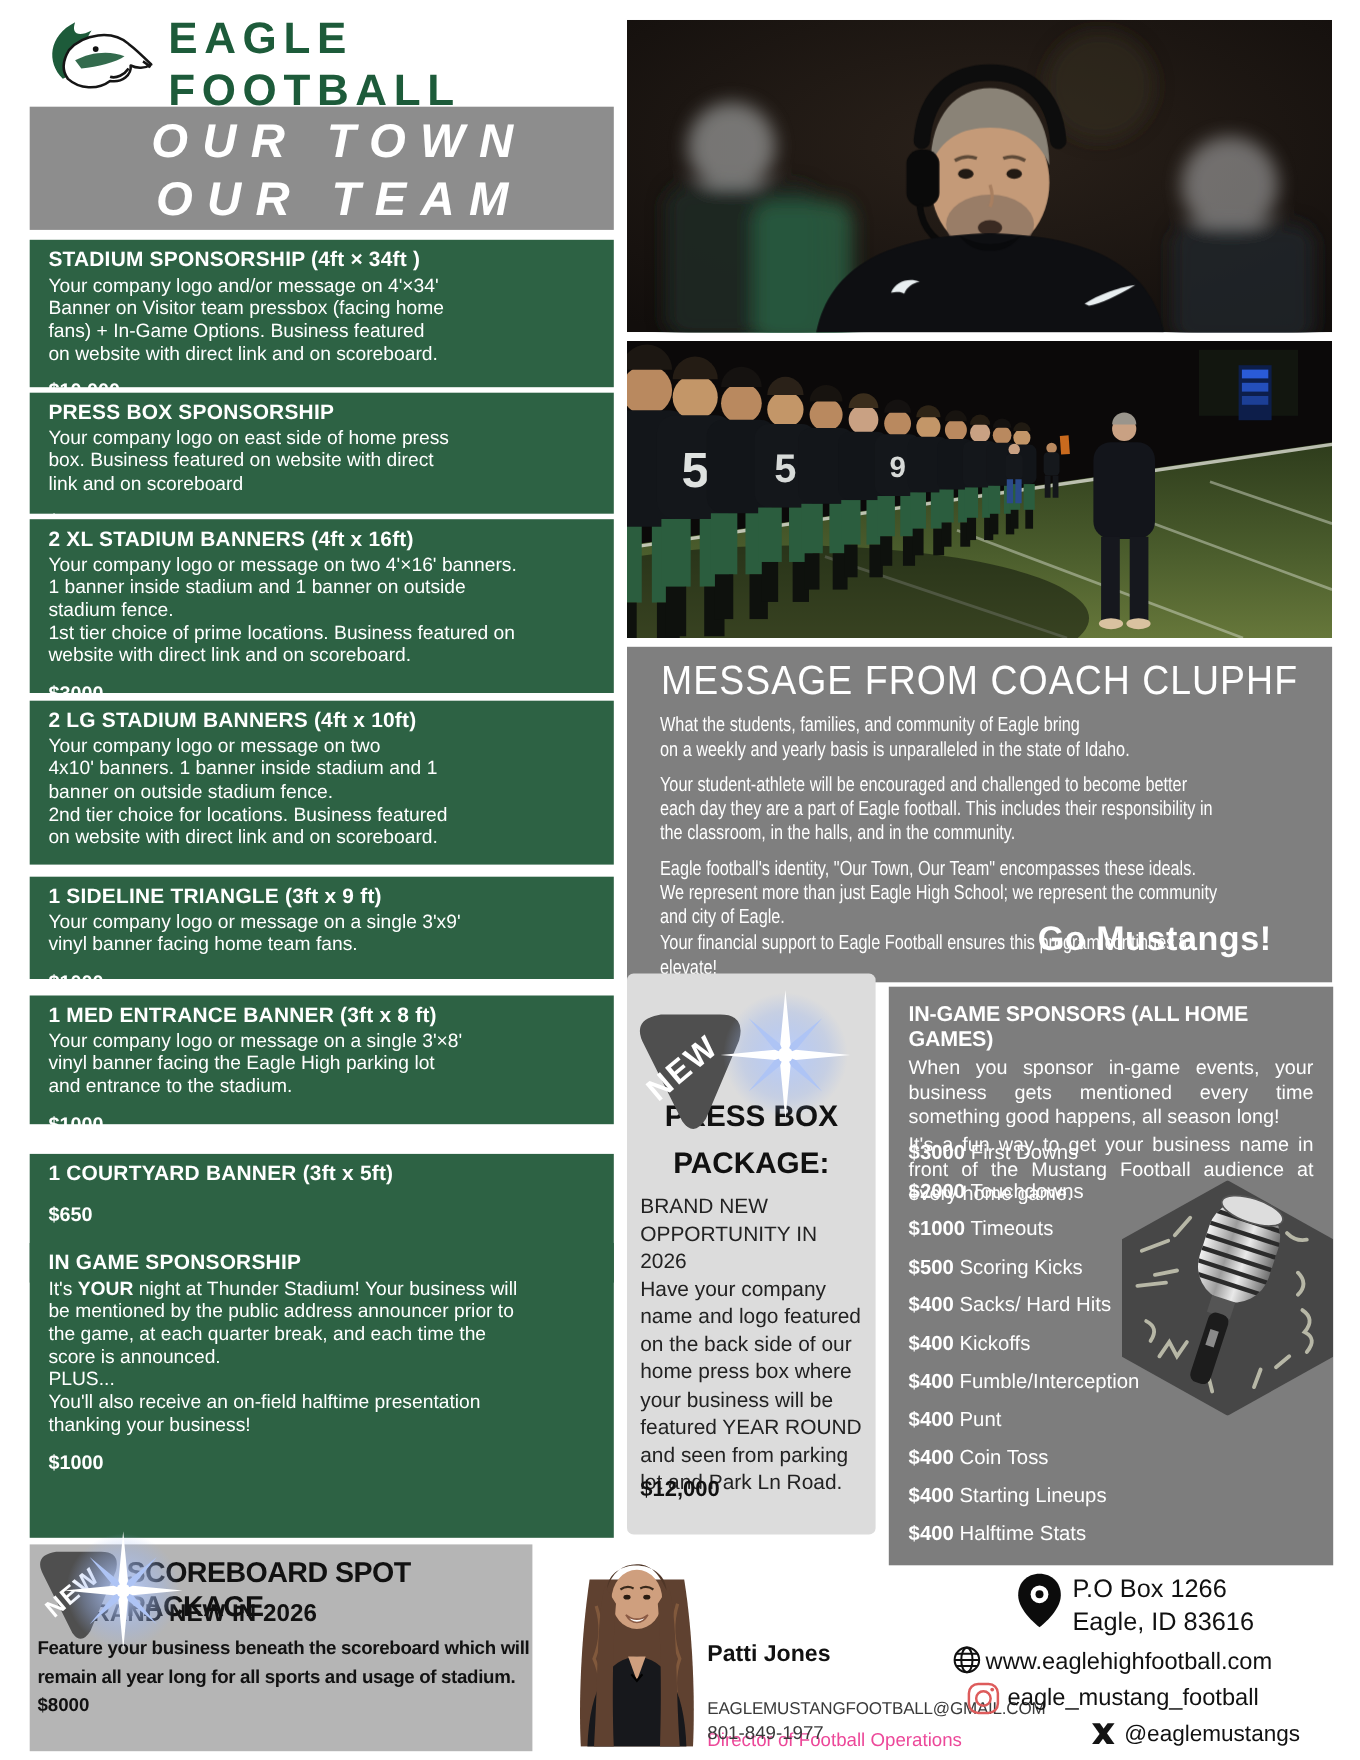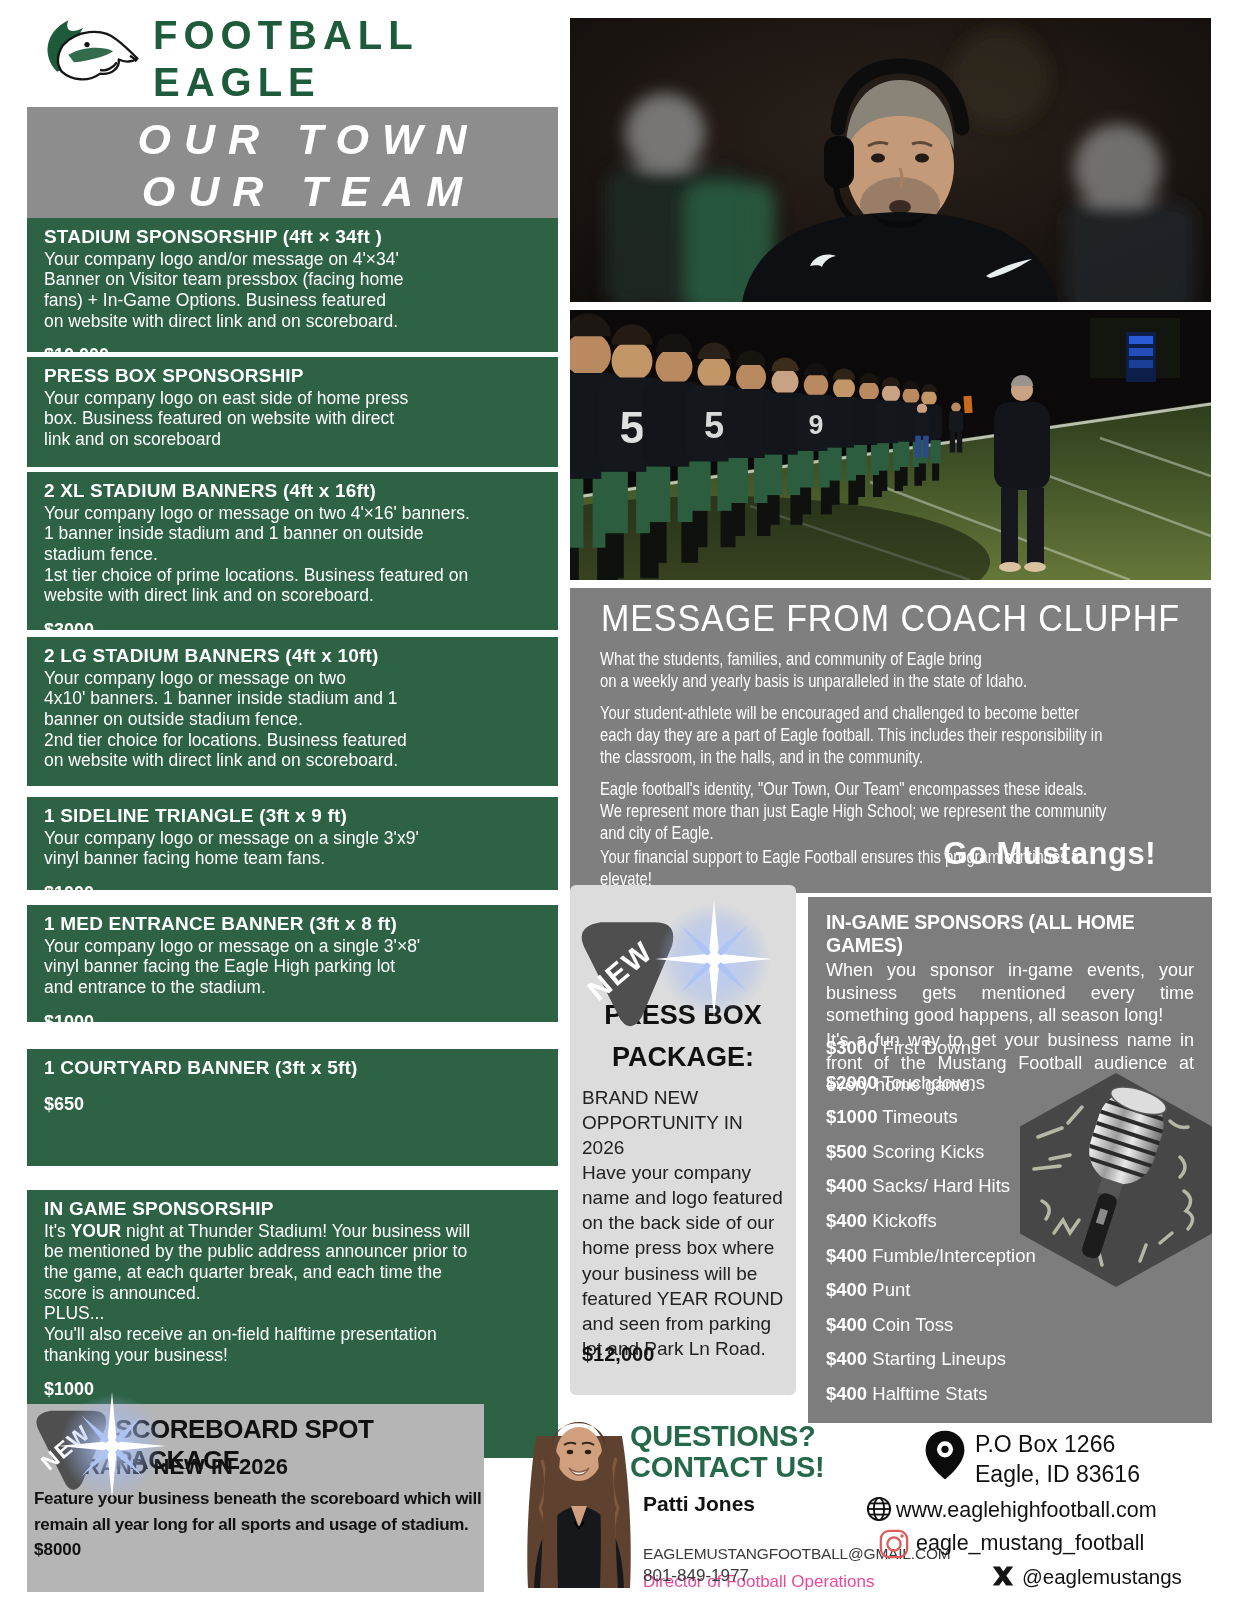--- a/index.html
+++ b/index.html
@@ -2,21 +2,21 @@
 <html><head>
 <meta charset="utf-8">
 <style>
   html,body{margin:0;padding:0;background:#ffffff;}
   .page{position:relative;width:1236px;height:1600px;background:#fff;
         font-family:"Liberation Sans",sans-serif;overflow:hidden;}
   .abs{position:absolute;}
   
   .team-title{position:absolute;left:153px;top:12px;font-size:40px;font-weight:700;
         color:#1d5b3a;letter-spacing:6px;line-height:1.18;}
-  .slogan{position:absolute;left:27px;top:107px;width:531px;height:112px;background:#8d8d8d;
+  .slogan{position:absolute;left:27px;top:97px;width:531px;height:112px;background:#8d8d8d;
         color:#fff;text-align:center;font-style:italic;font-weight:800;font-size:43px;
         letter-spacing:13px;line-height:1.22;padding-top:6px;box-sizing:border-box;padding-left:32px;}
   
   .pkg{position:absolute;left:27px;width:531px;background:#2d6244;color:#fff;
         padding:8px 17px;box-sizing:border-box;}
   .pkg-title{font-size:19px;font-weight:700;line-height:1.2;letter-spacing:.2px;}
   .pkg-body{font-size:17.5px;line-height:1.18;white-space:pre-line;}
   .pkg-price{font-size:18px;font-weight:700;line-height:1.2;margin-top:14px;}
   .your{font-weight:800;}
   
@@ -72,22 +72,22 @@
     <svg width="100%" height="100%" viewBox="0 0 120 92">
       <path d="M28,66 C12,50 14,24 40,11 C36,22 43,26 56,19 C48,30 54,34 68,27 C60,38 66,42 78,37 C72,47 60,53 50,56 Z" fill="#1d5b3a"></path>
       <path d="M34,38 C48,22 76,18 92,32 C100,38 108,46 114,52 C108,56 100,56 94,53 C95,62 86,70 74,68 C62,77 44,76 33,66 C27,58 28,48 34,38 Z" fill="#fff" stroke="#151515" stroke-width="2.5" stroke-linejoin="round"></path>
       <path d="M40,48 C54,40 74,38 88,44 C80,50 62,54 46,56 Z" fill="#1d5b3a" opacity=".9"></path>
       <circle cx="60" cy="37" r="2.8" fill="#111"></circle>
       <path d="M92,56 C88,62 80,66 74,64" stroke="#151515" stroke-width="2.5" fill="none"></path>
       <path d="M106,49 q5,3 7,6" stroke="#151515" stroke-width="2.5" fill="none"></path>
     </svg>
   </div>
   <div class="team-title">
+    <div>EAGLE</div>
     <div>FOOTBALL</div>
-    <div>EAGLE</div>
   </div>
   <div class="slogan">
     <div>OUR TOWN</div>
     <div>OUR TEAM</div>
   </div>
 
   <div class="pkg" style="top:218px;height:134px">
     <div class="pkg-title">STADIUM SPONSORSHIP (4ft × 34ft )</div>
     <div class="pkg-body">Your company logo and/or message on 4'×34'
 Banner on Visitor team pressbox (facing home
@@ -130,21 +130,21 @@
     <div class="pkg-title">1 MED ENTRANCE BANNER (3ft x 8 ft)</div>
     <div class="pkg-body">Your company logo or message on a single 3'×8'
 vinyl banner facing the Eagle High parking lot
 and entrance to the stadium.</div>
     <div class="pkg-price">$1000</div>
   </div>
   <div class="pkg" style="top:1049px;height:117px">
     <div class="pkg-title">1 COURTYARD BANNER (3ft x 5ft)</div>
     <div class="pkg-price">$650</div>
   </div>
-  <div class="pkg" style="top:1190px;height:268px">
+  <div class="pkg" style="top:1130px;height:268px">
     <div class="pkg-title">IN GAME SPONSORSHIP</div>
     <div class="pkg-body"><span>It's </span><span class="your">YOUR</span><span> night at Thunder Stadium! Your business will
 be mentioned by the public address announcer prior to
 the game, at each quarter break, and each time the
 score is announced.
 PLUS...
 You'll also receive an on-field halftime presentation
 thanking your business!</span></div>
     <div class="pkg-price">$1000</div>
   </div>
@@ -528,24 +528,20 @@
       <ellipse cx="58" cy="52" rx="3.2" ry="2.2" fill="#2a1c12"></ellipse>
       <ellipse cx="76" cy="52" rx="3.2" ry="2.2" fill="#2a1c12"></ellipse>
       <path d="M52,45 q6,-4 12,-1" stroke="#3a2a1c" stroke-width="2" fill="none"></path>
       <path d="M70,44 q6,-3 12,1" stroke="#3a2a1c" stroke-width="2" fill="none"></path>
       <path d="M57,68 q10,8 20,0 q-4,7 -10,7 q-6,0 -10,-7 Z" fill="#fff" stroke="#8a5a44" stroke-width="1.5"></path>
       <path d="M38,42 C30,70 32,130 28,188 L46,188 C44,130 46,80 48,58 Z" fill="#5f4130"></path>
       <path d="M96,42 C104,70 102,130 106,188 L88,188 C90,130 88,80 86,58 Z" fill="#5f4130"></path>
     </svg>
   </div>
 
-  <div class="q-head">
-    <div>QUESTIONS?</div>
-    <div>CONTACT US!</div>
-  </div>
   <div class="c-name">Patti Jones</div>
   <div class="c-role">Director of Football Operations</div>
   <div class="c-email">EAGLEMUSTANGFOOTBALL@GMAIL.COM</div>
   <div class="c-phone">801-849-1977</div>
 
   <div class="abs" style="left:924px;top:1428px;width:42px;height:54px">
     <svg width="100%" height="100%" viewBox="0 0 52 64">
       <path d="M26,2 C12,2 2,12 2,26 C2,44 26,62 26,62 C26,62 50,44 50,26 C50,12 40,2 26,2 Z" fill="#0c0c0c"></path>
       <circle cx="26" cy="25" r="10" fill="#fff"></circle>
       <circle cx="26" cy="25" r="4.5" fill="#0c0c0c"></circle>

